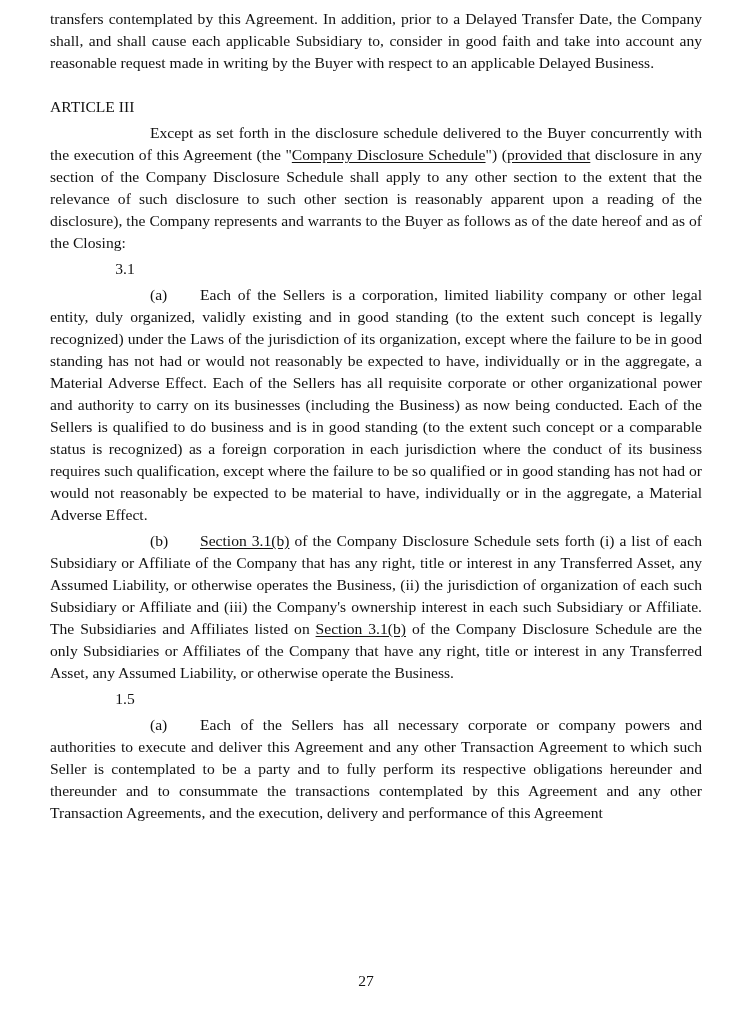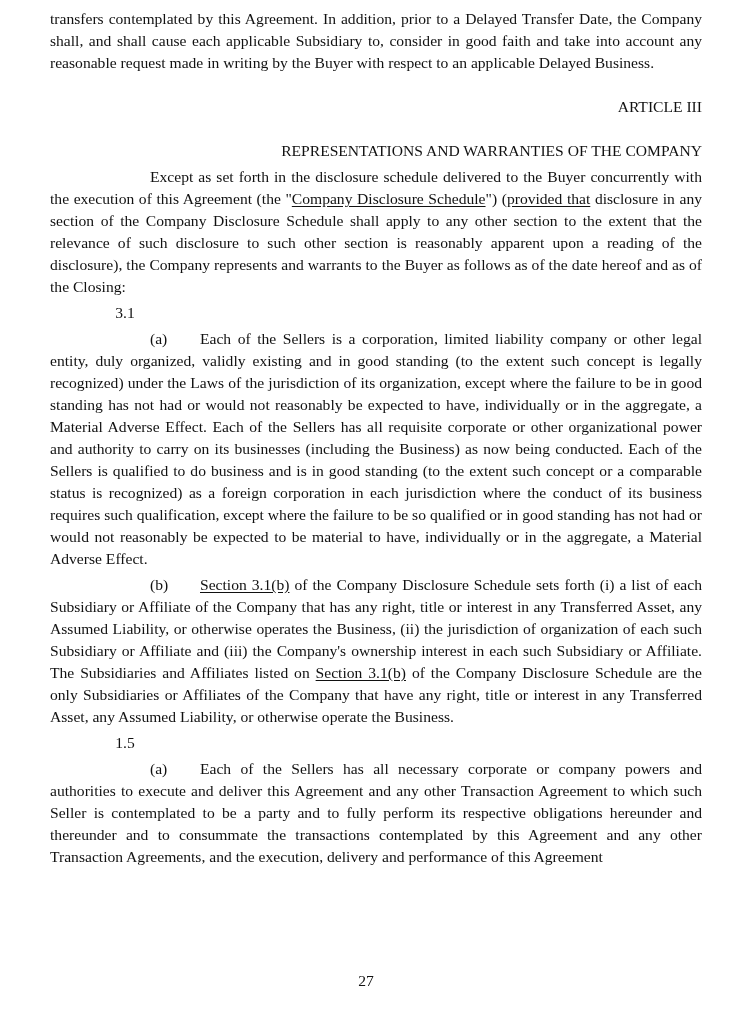--- a/index.html
+++ b/index.html
@@ -4,21 +4,21 @@
 <style>
   html, body { margin: 0; padding: 0; background: #ffffff; }
   body { width: 750px; height: 1012px; overflow: hidden; position: relative; }
   .page {
     position: absolute; left: 50px; top: 0; width: 652px;
     font-family: "Liberation Serif", serif; font-size: 15.6px; line-height: 22px;
     color: #111111; text-align: justify;
   }
   .p { margin: 0; }
   .first { margin-top: 8px; }
-  .center { text-align: right; }
+  .center { text-align: left; }
   .article { margin-top: 22px; }
   .title { margin-top: 22px; }
   .gap { margin-top: 4px; }
   .indent { text-indent: 100px; }
   .sec-row { display: flex; text-align: center; }
   .sec-num { width: 100px; padding-left: 50px; box-sizing: border-box; flex: none; }
   .u { text-decoration: underline; text-underline-offset: 2px; }
   .sub-label { display: inline-block; width: 50px; text-indent: 0; }
   .pagenum {
     position: absolute; left: 0; width: 732px; top: 972px; text-align: center;
@@ -26,21 +26,20 @@
   }
 </style>
 </head>
 <body>
 
 <div class="page">
 
   <p class="p first">transfers contemplated by this Agreement.  In addition, prior to a Delayed Transfer Date, the Company shall, and shall cause each applicable Subsidiary to, consider in good faith and take into account any reasonable request made in writing by the Buyer with respect to an applicable Delayed Business.</p>
 
   <p class="p center article">ARTICLE III</p>
-  <p class="p center title">REPRESENTATIONS AND WARRANTIES OF THE COMPANY</p>
 
   <p class="p gap indent"><span>Except as set forth in the disclosure schedule delivered to the Buyer concurrently with the execution of this Agreement (the "</span><span class="u">Company Disclosure Schedule</span><span>") (</span><span class="u">provided that</span><span> disclosure in any section of the Company Disclosure Schedule shall apply to any other section to the extent that the relevance of such disclosure to such other section is reasonably apparent upon a reading of the disclosure), the Company represents and warrants to the Buyer as follows as of the date hereof and as of the Closing:</span></p>
 
   <div class="sec-row gap">
     <span class="sec-num">3.1</span>
   </div>
 
   <p class="p gap indent"><span class="sub-label">(a)</span><span>Each of the Sellers is a corporation, limited liability company or other legal entity, duly organized, validly existing and in good standing (to the extent such concept is legally recognized) under the Laws of the jurisdiction of its organization, except where the failure to be in good standing has not had or would not reasonably be expected to have, individually or in the aggregate, a Material Adverse Effect.  Each of the Sellers has all requisite corporate or other organizational power and authority to carry on its businesses (including the Business) as now being conducted. Each of the Sellers is qualified to do business and is in good standing (to the extent such concept or a comparable status is recognized) as a foreign corporation in each jurisdiction where the conduct of its business requires such qualification, except where the failure to be so qualified or in good standing has not had or would not reasonably be expected to be material to have, individually or in the aggregate, a Material Adverse Effect.</span></p>
 
   <p class="p gap indent"><span class="sub-label">(b)</span><span class="u">Section 3.1(b)</span><span> of the Company Disclosure Schedule sets forth (i) a list of each Subsidiary or Affiliate of the Company that has any right, title or interest in any Transferred Asset, any Assumed Liability, or otherwise operates the Business, (ii) the jurisdiction of organization of each such Subsidiary or Affiliate and (iii) the Company's ownership interest in each such Subsidiary or Affiliate.  The Subsidiaries and Affiliates listed on </span><span class="u">Section 3.1(b)</span><span> of the Company Disclosure Schedule are the only Subsidiaries or Affiliates of the Company that have any right, title or interest in any Transferred Asset, any Assumed Liability, or otherwise operate the Business.</span></p>

